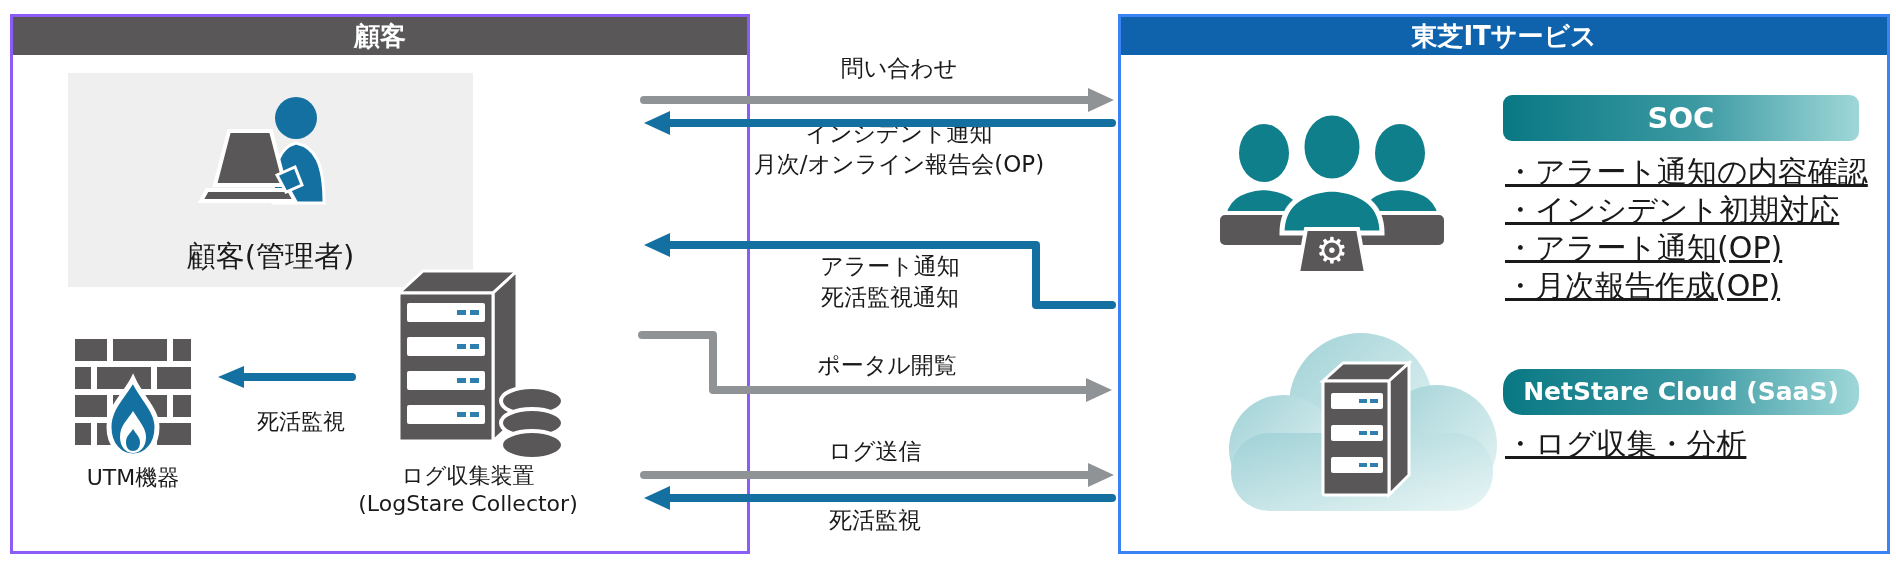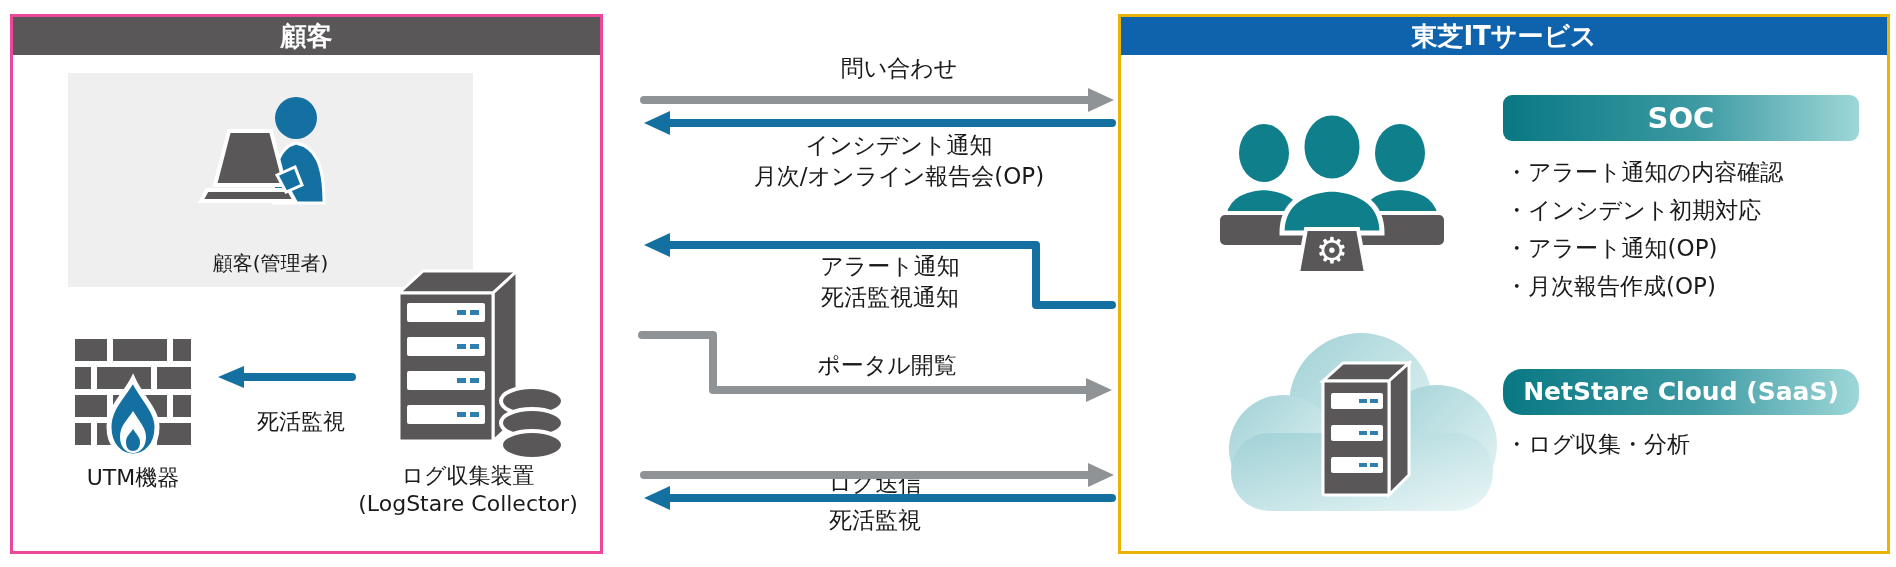--- a/index.html
+++ b/index.html
@@ -1,43 +1,43 @@
 <!DOCTYPE html>
 <html><head>
 <meta charset="utf-8">
 <style>
   * { margin:0; padding:0; box-sizing:border-box; }
   body { background:#ffffff; font-family:"DejaVu Sans","Liberation Sans",sans-serif; }
   .canvas { position:relative; width:1896px; height:567px; background:#ffffff; overflow:hidden; }
 
   .box { position:absolute; top:14px; height:540px; background:#ffffff; }
-  .box-left  { left:10px;  width:593px; border:3px solid #ec4899; }
-  .box-right { left:1118px; width:772px; border:3px solid #eab308; }
+  .box-left  { left:10px;  width:740px; border:3px solid #8b5cf6; }
+  .box-right { left:1118px; width:772px; border:3px solid #3b82f6; }
   .box-header { position:absolute; top:0; left:0; right:0; height:38px;
     color:#ffffff; font-weight:bold; font-size:26px; text-align:center; line-height:38px; }
   .box-left  .box-header { background:#595757; }
   .box-right .box-header { background:#0f62ac; }
 
   .admin-panel { position:absolute; left:55px; top:56px; width:405px; height:214px; background:#efeff0; }
   .admin-icon { position:absolute; left:50%; top:18px; transform:translateX(-50%); }
   .panel-caption { position:absolute; left:0; right:0; bottom:10px; text-align:center;
-    font-size:20px; color:#1a1a1a; }
+    font-size:29px; color:#1a1a1a; }
 
   .icon-abs { position:absolute; }
   .caption { position:absolute; font-size:22px; color:#1a1a1a; text-align:center; }
 
   .flow-label { position:absolute; left:632px; width:486px; text-align:center;
     font-size:23px; color:#1a1a1a; line-height:31px; }
 
   .badge { position:absolute; left:382px; width:356px; height:46px; border-radius:9px;
     background:linear-gradient(90deg,#087883 0%,#3d9aa3 55%,#9ed7d8 100%);
     color:#ffffff; font-weight:bold; text-align:center; }
   .badge-soc { top:78px; font-size:29px; line-height:46px; }
   .badge-netstare { top:352px; font-size:25px; line-height:46px;border-radius:19px; }
-  .bullets { position:absolute; left:384px; font-size:23px; color:#1a1a1a; }
+  .bullets { position:absolute; left:384px; font-size:30px; color:#1a1a1a;text-decoration:underline; }
   .bullets div { height:38px; line-height:38px; white-space:nowrap; }
   .bullets-soc { top:136px; }
   .bullets-netstare { top:408px; }
 
   .overlay { position:absolute; left:0; top:0; width:1896px; height:567px; pointer-events:none; }
 </style>
 </head>
 <body>
 
 <div class="canvas">
@@ -167,30 +167,30 @@
       </g>
     </svg>
 
     <div class="badge badge-netstare">NetStare Cloud (SaaS)</div>
     <div class="bullets bullets-netstare">
       <div>・ログ収集・分析</div>
     </div>
   </div>
 
   <div class="flow-label" style="top:53px;padding-left:48px;">問い合わせ</div>
-  <div class="flow-label" style="top:130px;padding-left:48px;">
+  <div class="flow-label" style="top:118px;padding-left:48px;">
     <div>インシデント通知</div>
     <div>月次/オンライン報告会(OP)</div>
   </div>
   <div class="flow-label" style="top:251px;padding-left:30px;">
     <div>アラート通知</div>
     <div>死活監視通知</div>
   </div>
   <div class="flow-label" style="top:350px;padding-left:24px;">ポータル開覧</div>
-  <div class="flow-label" style="top:436px;margin-top:32px;">ログ送信</div>
+  <div class="flow-label" style="top:436px;">ログ送信</div>
   <div class="flow-label" style="top:505px;">死活監視</div>
 
   <svg class="overlay" viewBox="0 0 1896 567">
 
     <g>
       <line x1="644" y1="100" x2="1090" y2="100" stroke="#909396" stroke-width="8" stroke-linecap="round"></line>
       <polygon points="1088,88 1114,100 1088,112" fill="#909396"></polygon>
     </g>
 
     <g>

